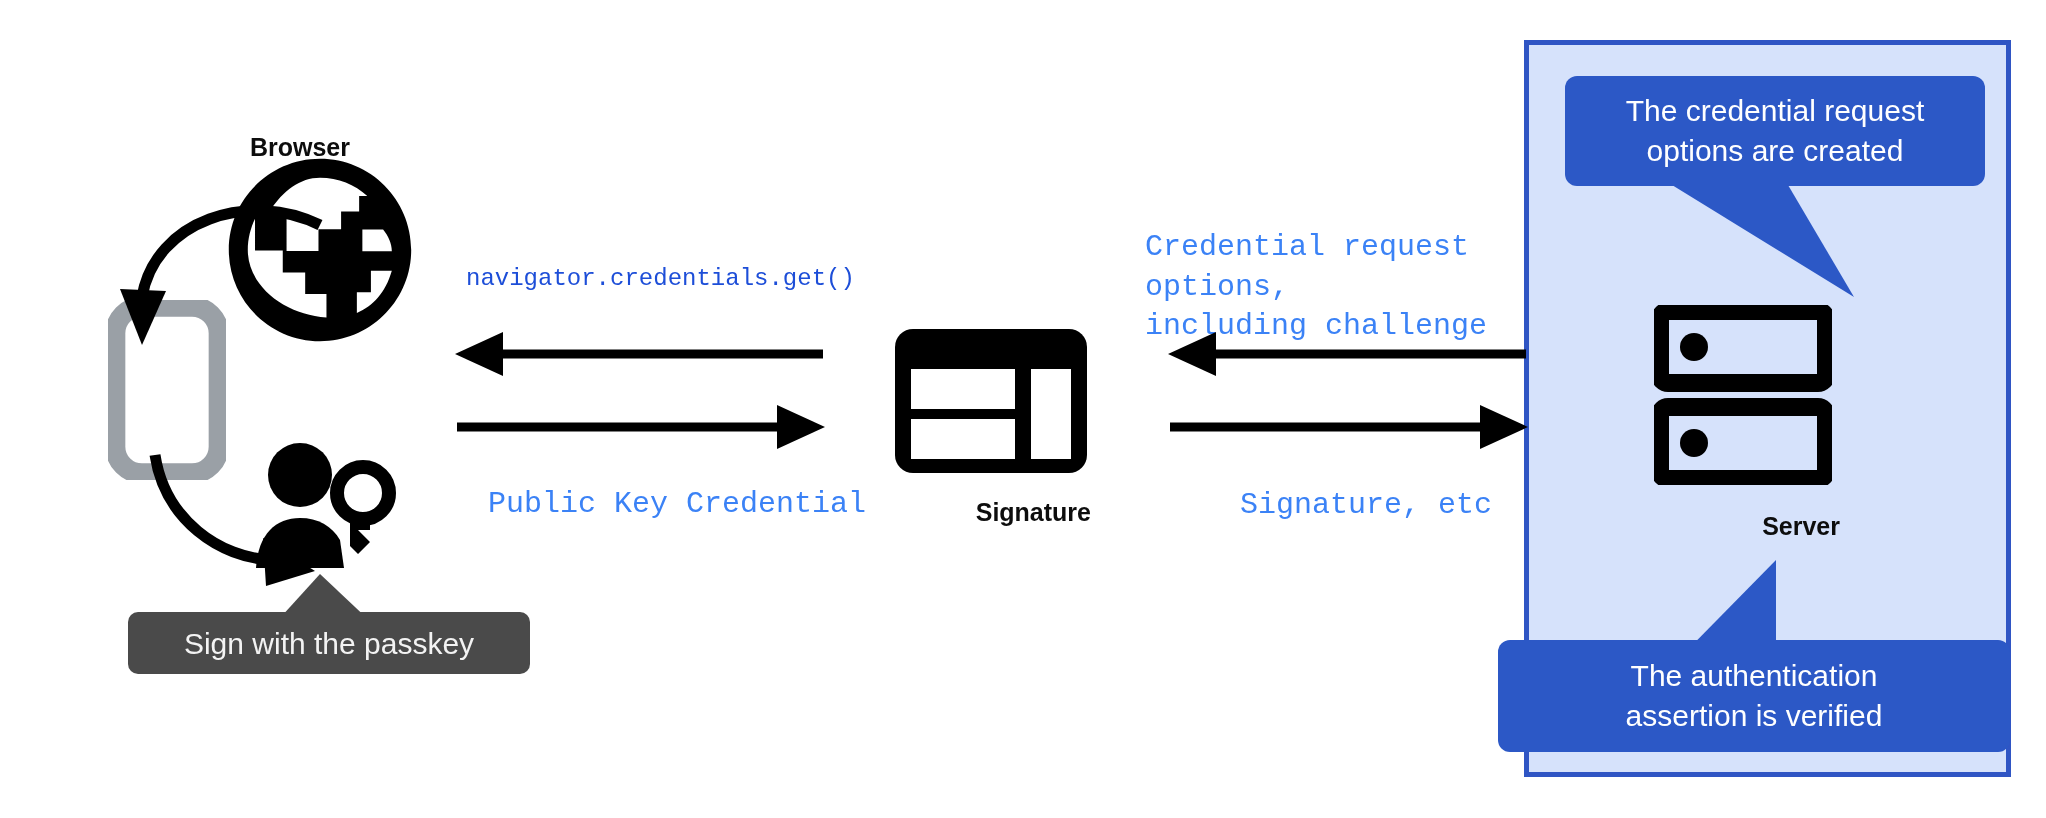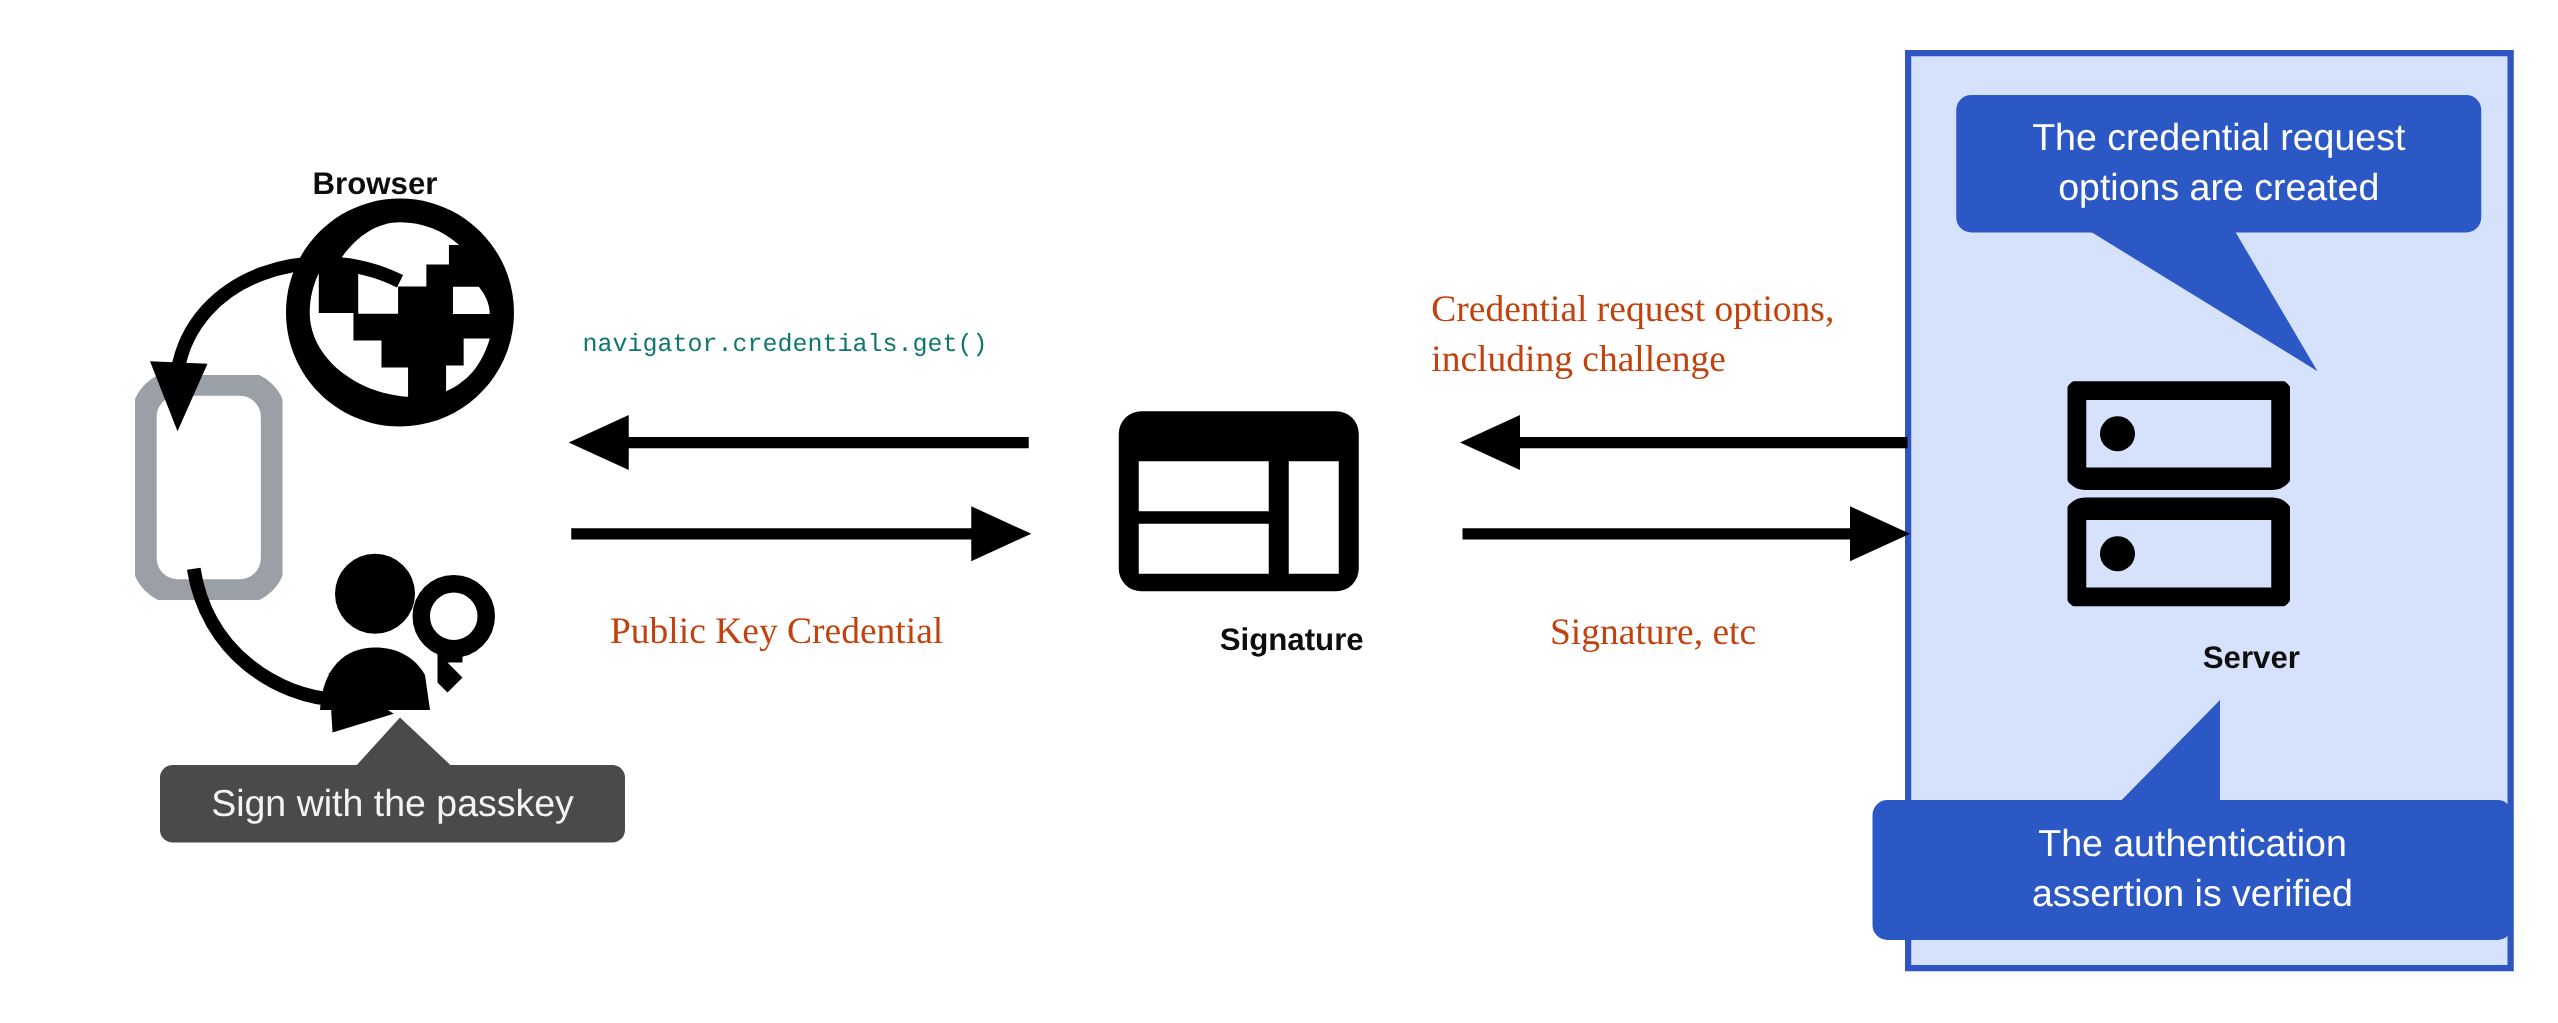--- a/index.html
+++ b/index.html
@@ -15,38 +15,38 @@
     position: relative;
     width: 2046px;
     height: 818px;
     background: #ffffff;
     overflow: hidden;
   }
   .abs { position: absolute; }
 
   
   .label {
-    font-family: Liberation Serif, serif;
+    font-family: Liberation Mono, monospace;
     font-size: 30px;
     line-height: 1.32;
-    color: #c2410c;
+    color: #3b82f6;
     white-space: pre-line;
   }
   .label-bold {
     font-family: "Liberation Sans", sans-serif;
     font-size: 25px;
     font-weight: bold;
     color: #0d0d0d;
     text-align: right;
     white-space: nowrap;
   }
   .label-mono {
     font-family: "Liberation Mono", monospace;
-    font-size: 20px;
-    color: #0f766e;
+    font-size: 24px;
+    color: #1d4ed8;
     white-space: nowrap;
   }
 
   
   #server-panel {
     left: 1524px;
     top: 40px;
     width: 487px;
     height: 737px;
     background: #d6e2fb;
@@ -132,21 +132,21 @@
       <circle cx="52" cy="35" r="32" fill="#000000"></circle>
       <path d="M8 128 C10 94 28 78 52 78 C70 78 84 86 92 100 L96 128 Z" fill="#000000"></path>
       <circle cx="115" cy="53" r="26" fill="none" stroke="#000000" stroke-width="14"></circle>
       <path d="M108 76 l14 0 l0 14 l-12 0 l12 12 l-12 12 l-8 -8 l0 -30 z" fill="#000000"></path>
     </svg>
   </div>
 
   <svg class="abs tail" style="left:215px; top:570px;" width="190" height="70" viewBox="0 0 190 70">
     <polygon points="45,70 105,4 175,70" fill="#4a4a4a"></polygon>
   </svg>
-  <div class="abs callout-dark" style="left:128px; top:612px; width:372px; height:62px;
+  <div class="abs callout-dark" style="left:128px; top:612px; width:402px; height:62px;
        display:flex; align-items:center; justify-content:center;">Sign with the passkey</div>
 
   <div class="abs label-mono" style="left:466px; top:265px;">navigator.credentials.get()</div>
   <svg class="abs tail" style="left:455px; top:330px;" width="370" height="48" viewBox="0 0 370 48">
     <line x1="40" y1="24" x2="368" y2="24" stroke="#000000" stroke-width="9"></line>
     <polygon points="0,24 48,2 48,46" fill="#000000"></polygon>
   </svg>
 
   <svg class="abs tail" style="left:455px; top:403px;" width="370" height="48" viewBox="0 0 370 48">
     <line x1="2" y1="24" x2="330" y2="24" stroke="#000000" stroke-width="9"></line>

